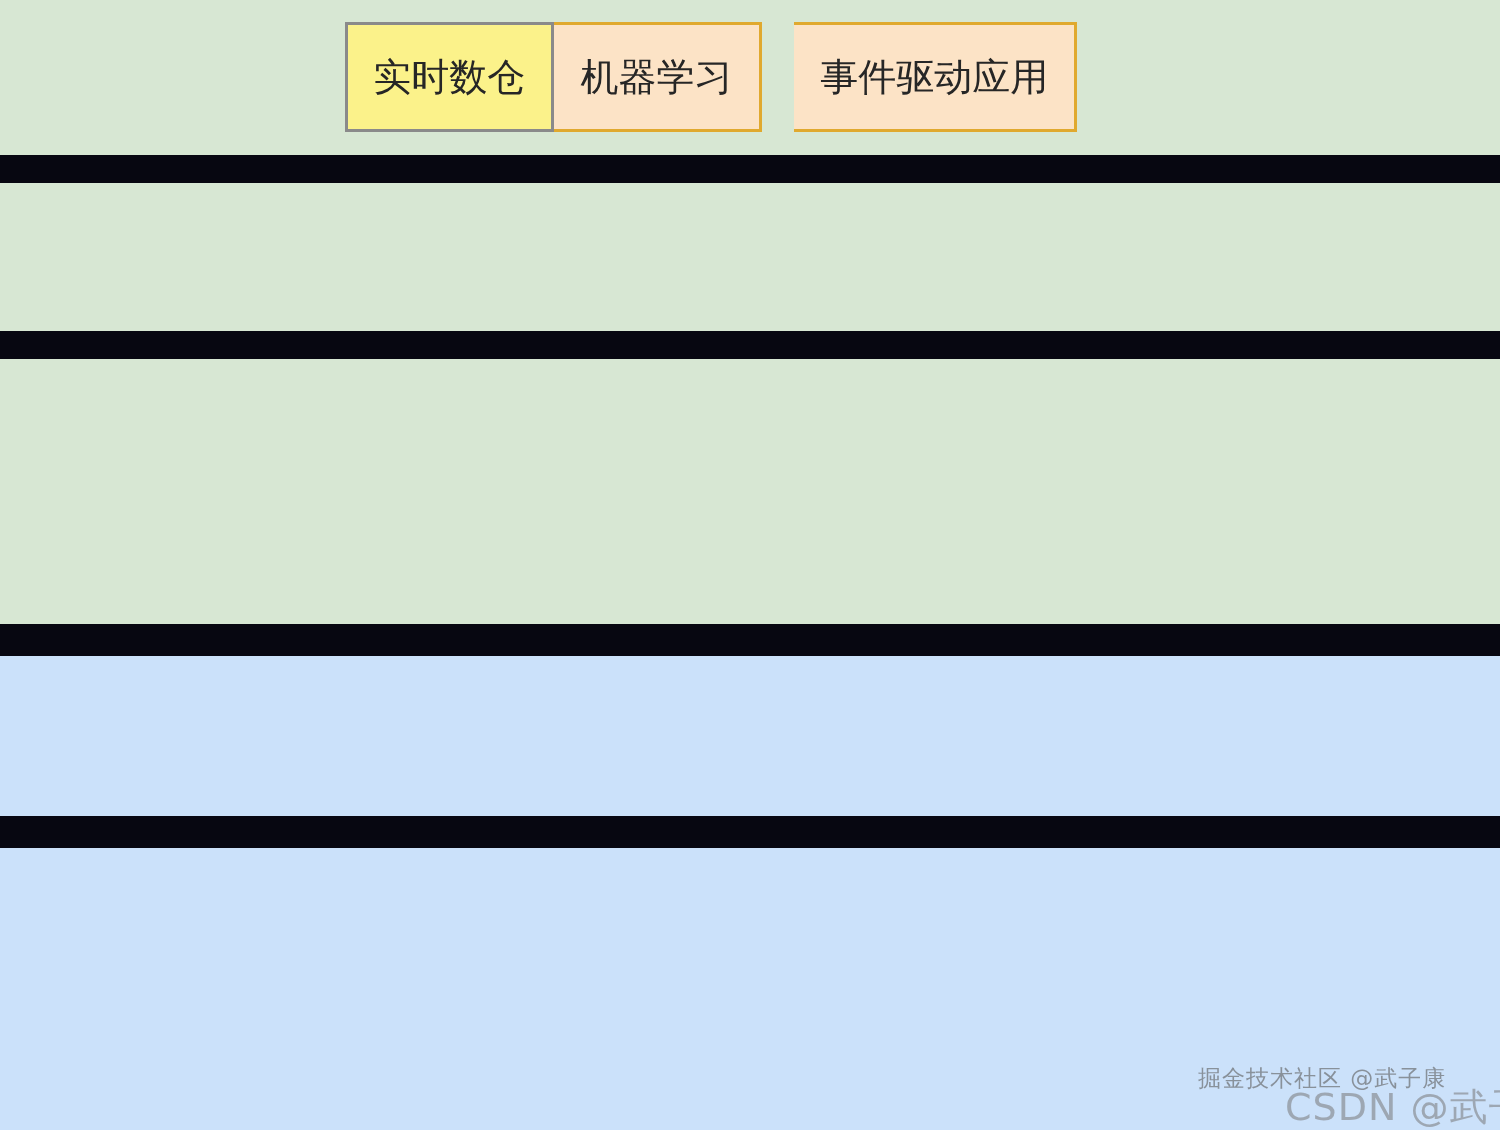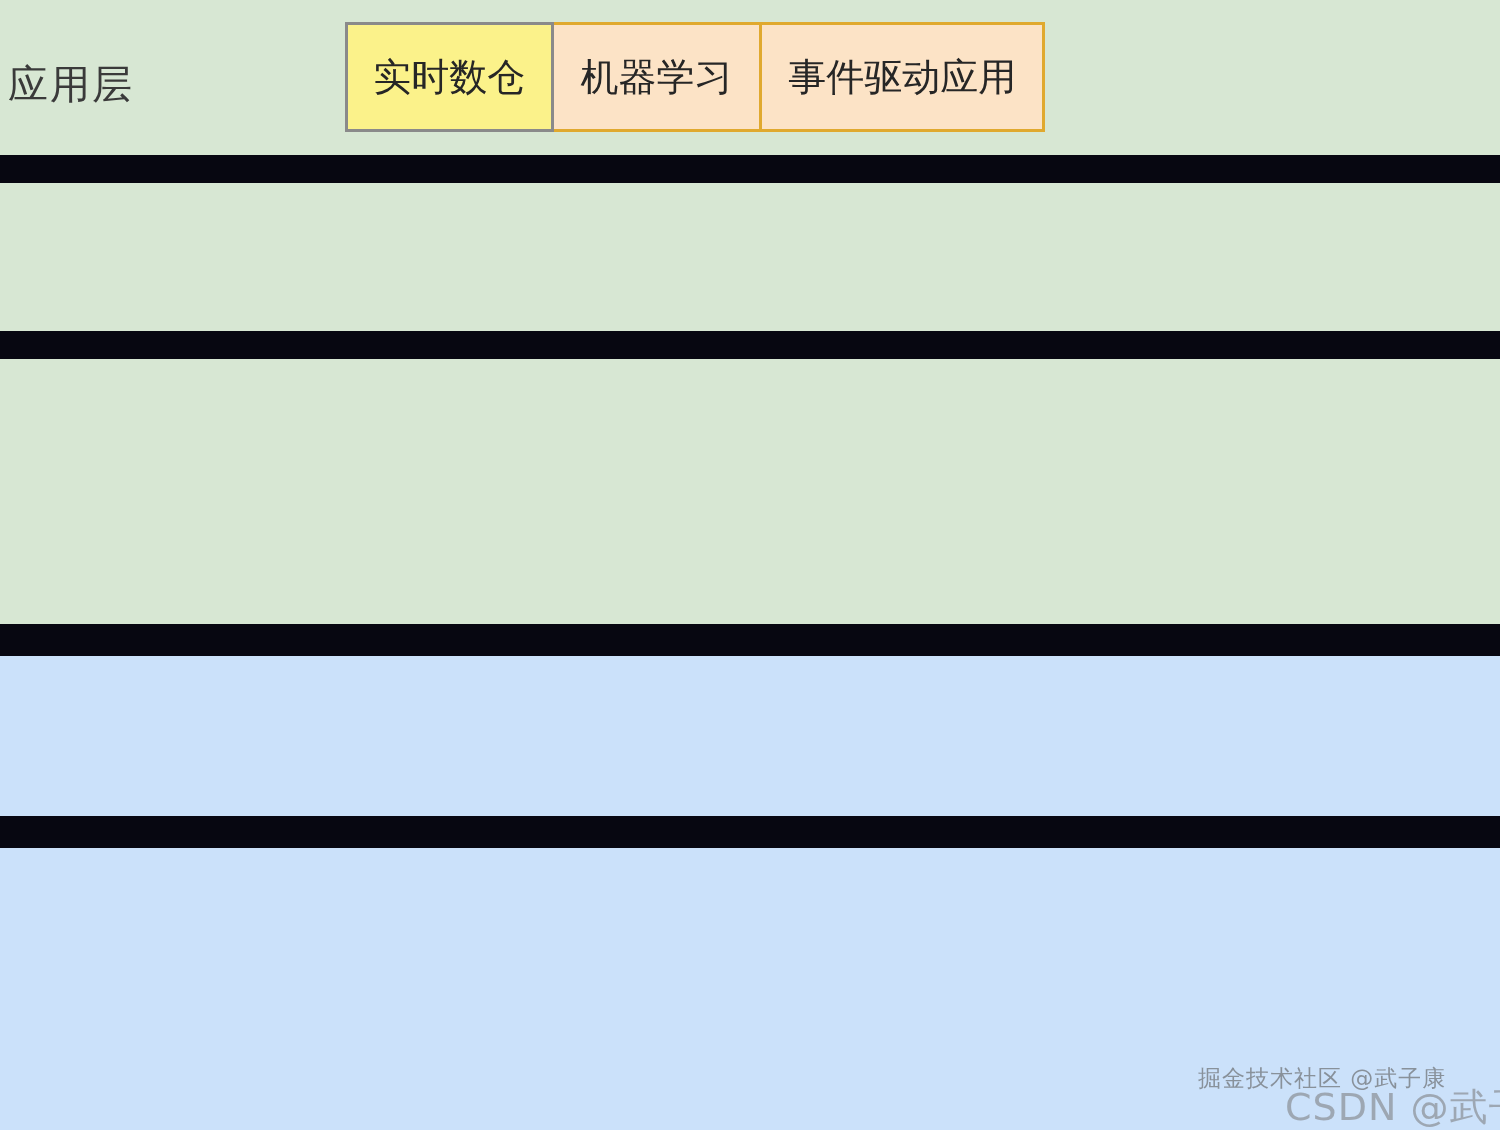--- a/index.html
+++ b/index.html
@@ -114,30 +114,29 @@
     color: rgba(120, 120, 120, 0.55);
     letter-spacing: 1px;
   }
 </style>
 </head>
 <body>
 
 <div id="stage">
 
   <div class="band band-green" style="top:0px; height:155px;">
-    <span class="layer-label" style="top:57px;">应用层</span>
     <div class="group" style="top:22px; height:110px;">
       <div class="row" style="height:110px;">
         <div class="cell fill-yellow bd-gray" style="width:22.2%;">
           <span>实时数仓</span>
         </div>
         <div class="cell fill-peach bd-gold no-left" style="width:22.2%;">
           <span>机器学习</span>
         </div>
-        <div class="cell fill-peach bd-gold no-left" style="width:30.1%;">
+        <div class="cell fill-peach bd-gold no-left" style="width:30.1%;margin-left:32px;">
           <span>事件驱动应用</span>
         </div>
       </div>
     </div>
   </div>
 
   <div class="sep" style="top:155px; height:28px;"></div>
 
   <div class="band band-green" style="top:183px; height:148px;">
     <span class="layer-label" style="top:236px;">平台层</span>

